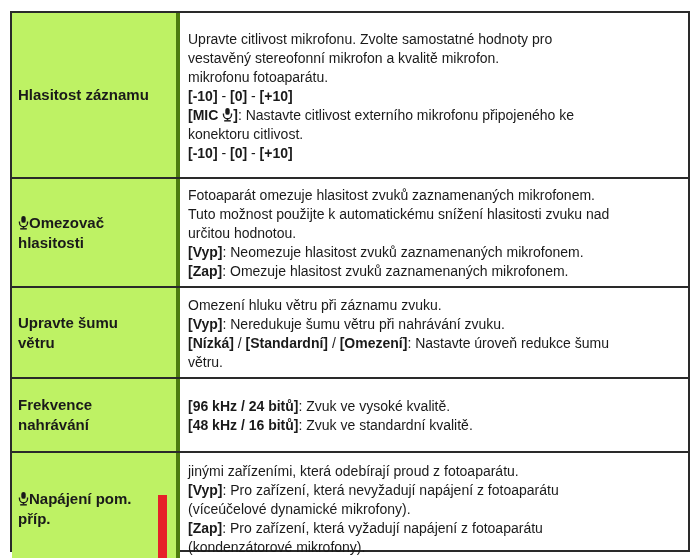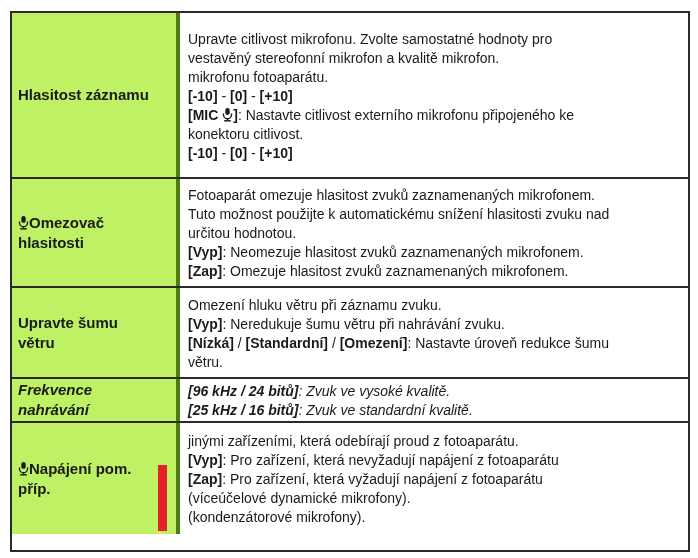--- a/index.html
+++ b/index.html
@@ -102,43 +102,43 @@
           <div class="tline"><span class="seg b">Upravte šumu</span></div>
           <div class="tline"><span class="seg b">větru</span></div>
         </div>
         <div class="desc">
           <div class="dline"><span class="seg">Omezení hluku větru při záznamu zvuku.</span></div>
           <div class="dline"><span class="seg b">[Vyp]</span><span class="seg">: Neredukuje šumu větru při nahrávání zvuku.</span></div>
           <div class="dline"><span class="seg b">[Nízká]</span><span class="seg"> / </span><span class="seg b">[Standardní]</span><span class="seg"> / </span><span class="seg b">[Omezení]</span><span class="seg">: Nastavte úroveň redukce šumu</span></div>
           <div class="dline"><span class="seg">větru.</span></div>
         </div>
       </div>
-      <div class="trow" style="height: 44px; font-style: italic;">
+      <div class="trow" style="height: 74px;">
         <div class="term">
           <div class="tline"><span class="seg b">Frekvence</span></div>
           <div class="tline"><span class="seg b">nahrávání</span></div>
         </div>
         <div class="desc">
           <div class="dline"><span class="seg b">[96 kHz / 24 bitů]</span><span class="seg">: Zvuk ve vysoké kvalitě.</span></div>
-          <div class="dline"><span class="seg b">[25 kHz / 16 bitů]</span><span class="seg">: Zvuk ve standardní kvalitě.</span></div>
+          <div class="dline"><span class="seg b">[48 kHz / 16 bitů]</span><span class="seg">: Zvuk ve standardní kvalitě.</span></div>
         </div>
       </div>
       <div class="trow" style="height: 113px;">
         <div class="term">
           <div class="tline"><span class="micwrap"><svg width="11" height="15" viewBox="0 0 12 16">
                 <rect x="3.6" y="0.8" width="4.8" height="7.6" rx="2.4" fill="currentColor"></rect>
                 <path d="M1.6 6.8 V8.2 a4.4 4.4 0 0 0 8.8 0 V6.8" fill="none" stroke="currentColor" stroke-width="1.5"></path>
                 <line x1="6" y1="12.6" x2="6" y2="14.1" stroke="currentColor" stroke-width="1.5"></line>
                 <line x1="2.4" y1="14.9" x2="9.6" y2="14.9" stroke="currentColor" stroke-width="1.6"></line>
               </svg></span><span class="seg b">Napájení pom.</span></div>
           <div class="tline"><span class="seg b">příp.</span></div>
           <div class="red-marker" style="background: rgb(230, 34, 41);"></div>
         </div>
         <div class="desc">
           <div class="dline"><span class="seg">jinými zařízeními, která odebírají proud z fotoaparátu.</span></div>
           <div class="dline"><span class="seg b">[Vyp]</span><span class="seg">: Pro zařízení, která nevyžadují napájení z fotoaparátu</span></div>
+          <div class="dline"><span class="seg">(víceúčelové dynamické mikrofony).</span></div>
           <div class="dline"><span class="seg b">[Zap]</span><span class="seg">: Pro zařízení, která vyžadují napájení z fotoaparátu</span></div>
-          <div class="dline"><span class="seg">(víceúčelové dynamické mikrofony).</span></div>
           <div class="dline"><span class="seg">(kondenzátorové mikrofony).</span></div>
         </div>
       </div>
     </div>
 </div>
 
 </body></html>

